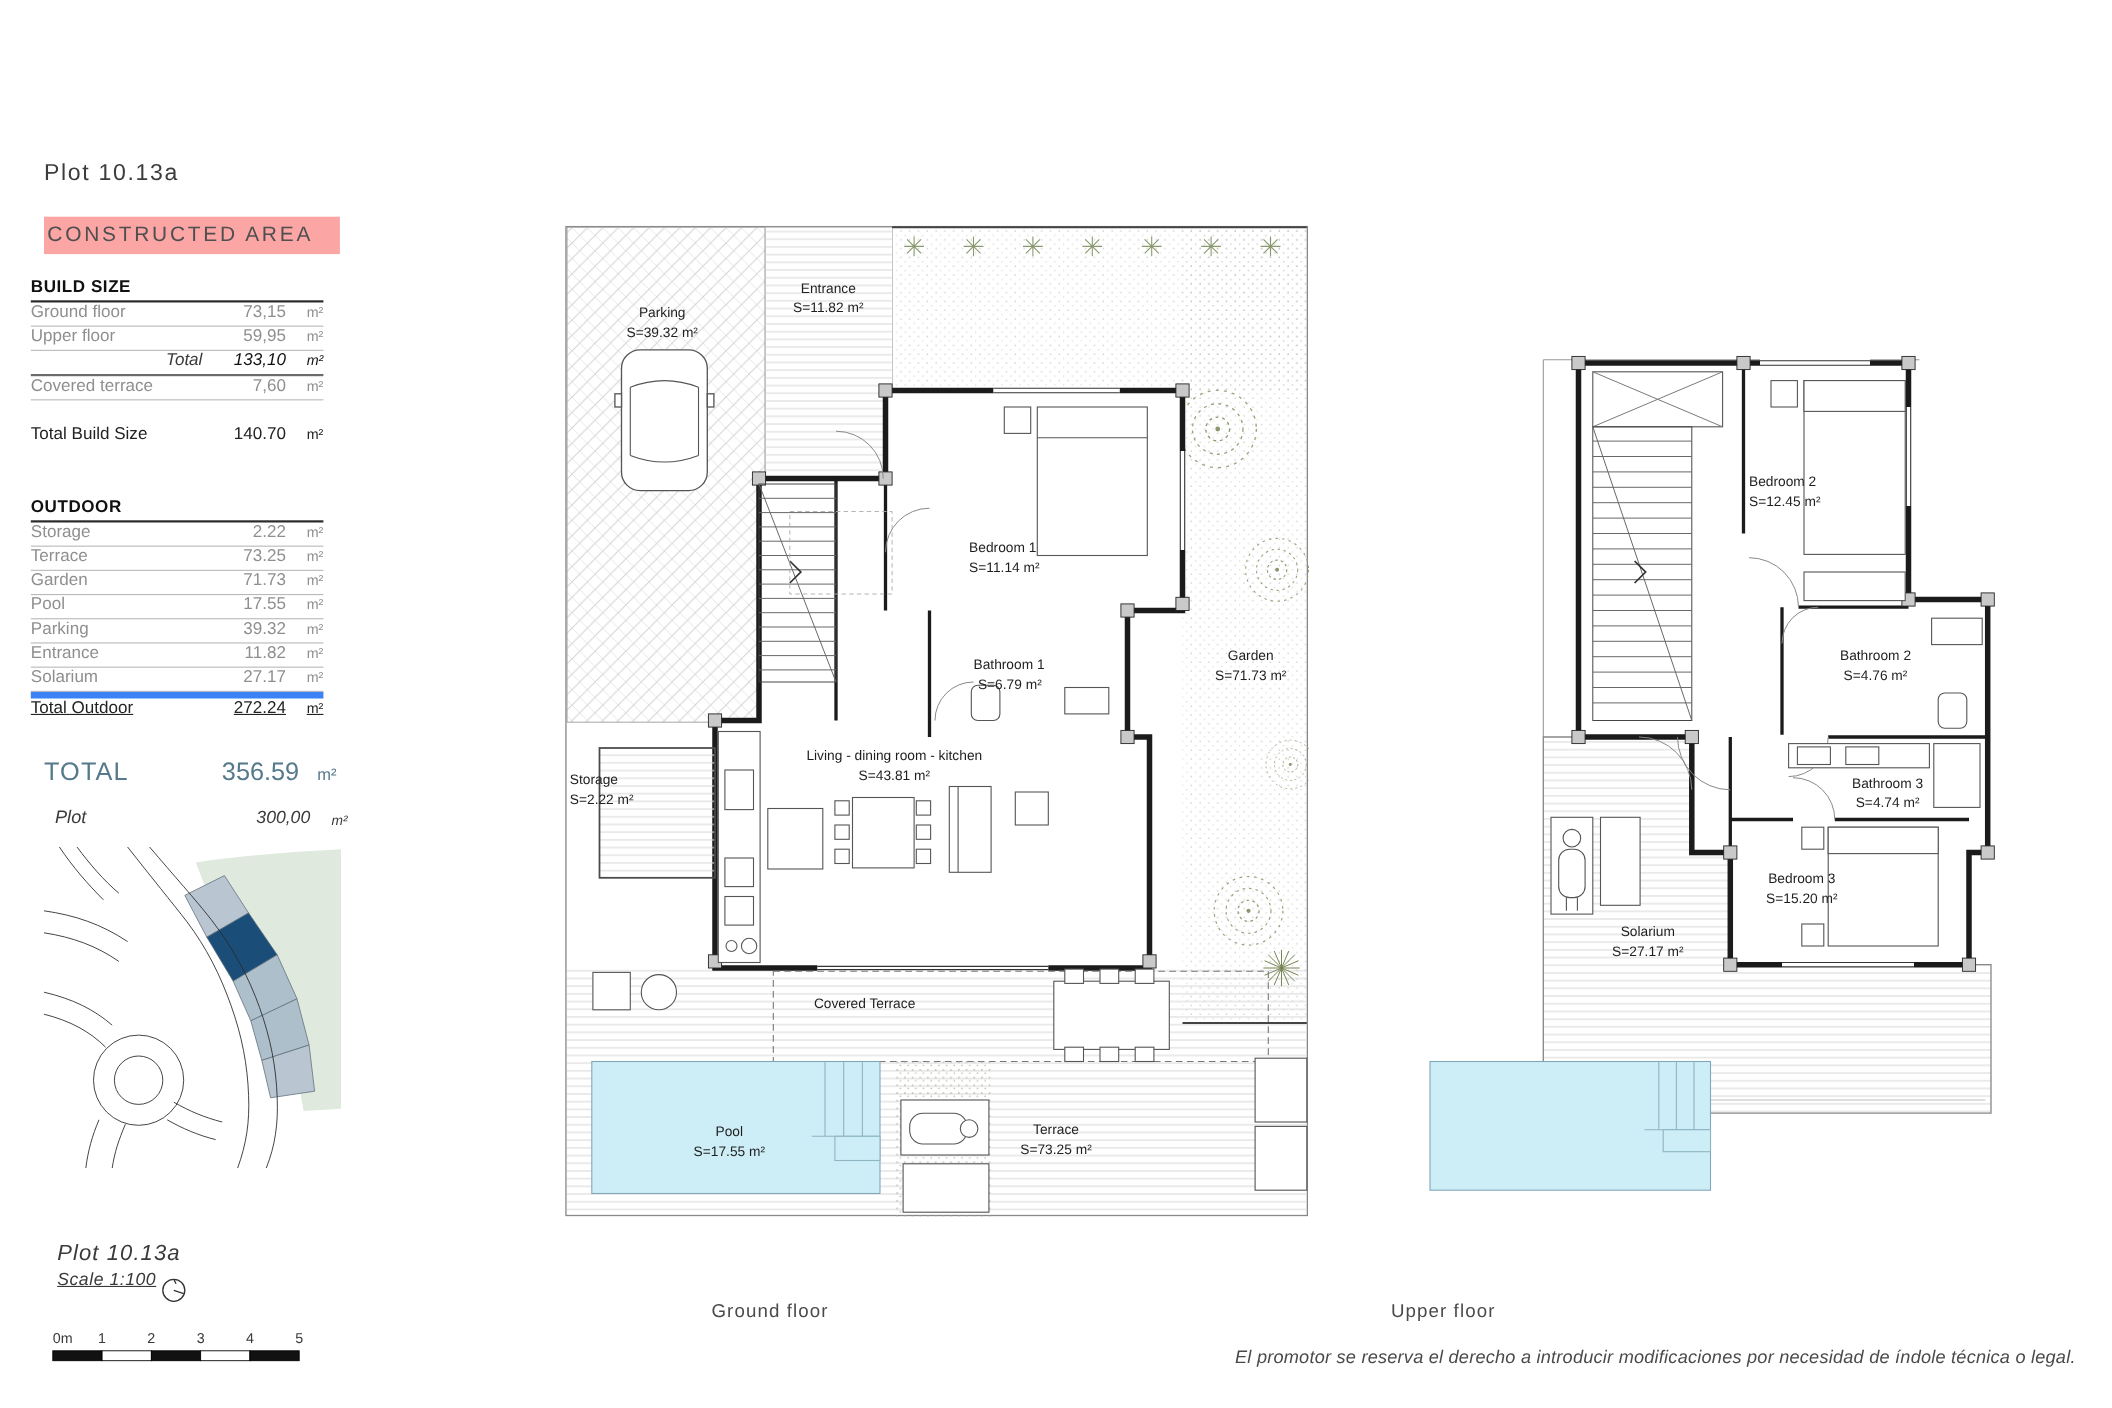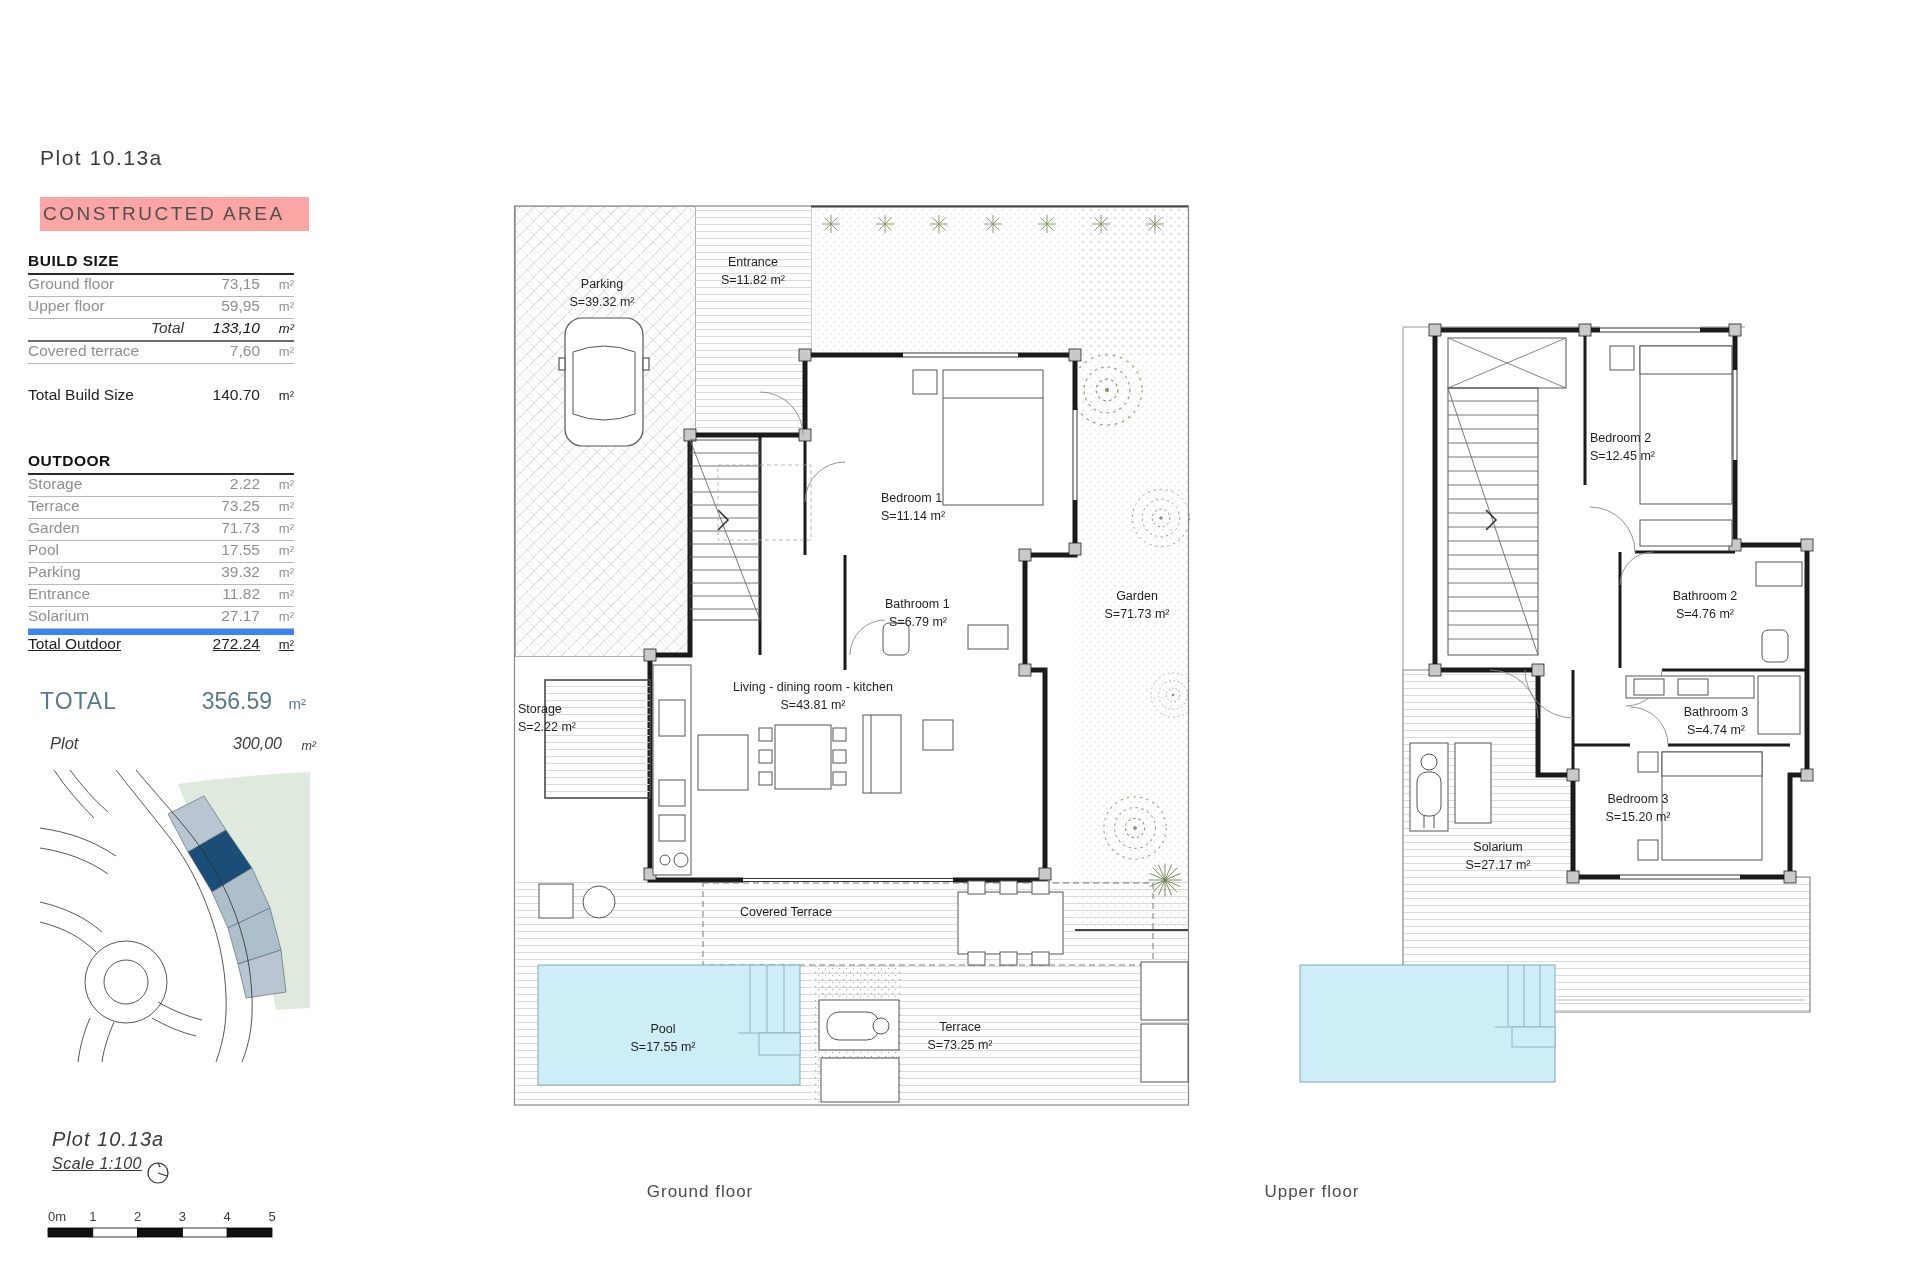--- a/index.html
+++ b/index.html
@@ -494,15 +494,16 @@
       <rect x="97.6" y="25" width="44.8" height="9" fill="#111"></rect>
       <rect x="142.4" y="25" width="44.8" height="9" fill="#fff"></rect>
       <rect x="187.2" y="25" width="44.8" height="9" fill="#111"></rect>
     </g>
   </svg>
 
   <div class="abs floor-caption" style="left:575px;">Ground floor</div>
   <div class="abs floor-caption" style="left:1187px;">Upper floor</div>
 
   <div class="abs disclaimer">
+    <div>El promotor se reserva el derecho a introducir modificaciones por necesidad de índole técnica o legal.</div>
   </div>
 
 </div>
 
 </body></html>

